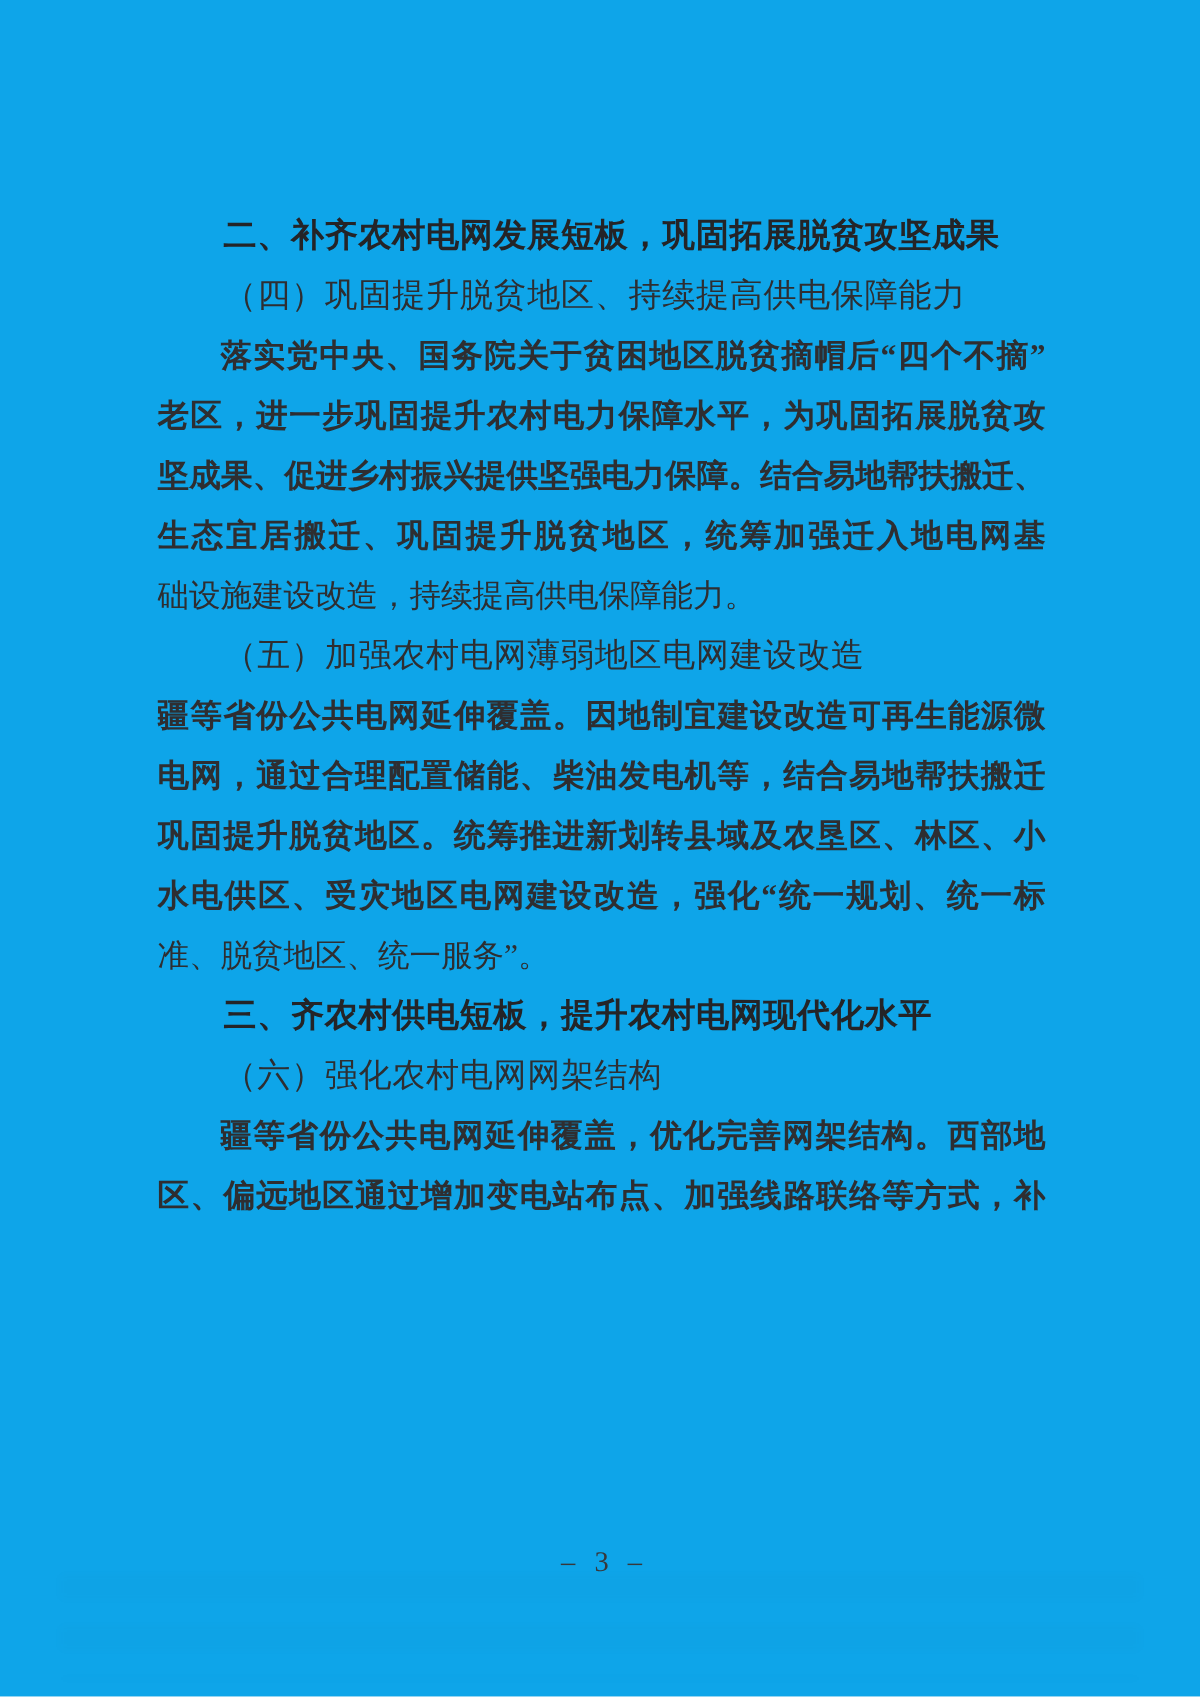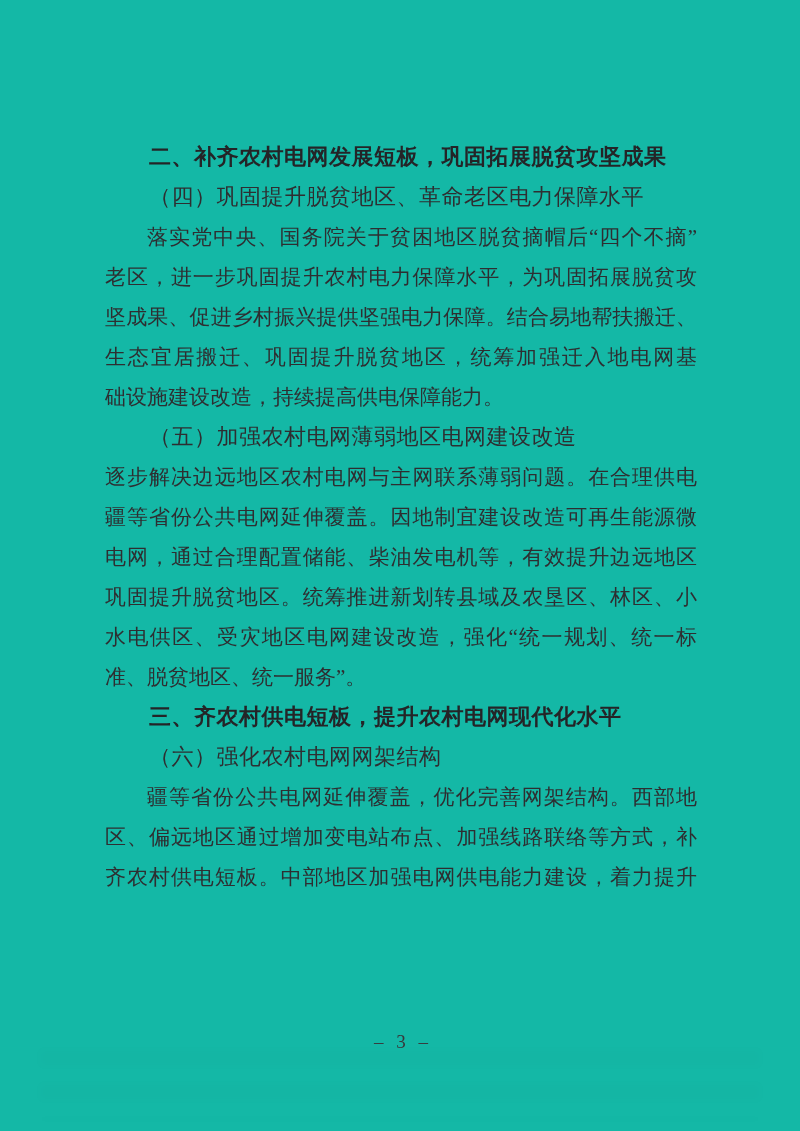--- a/index.html
+++ b/index.html
@@ -42,20 +42,21 @@
     text-indent: 2em;
     letter-spacing: 0.5px;
   }
   .line {
     font-size: 21px;
   }
   .line.justify {
     text-align: justify;
     text-align-last: justify;
     text-justify: inter-ideograph;
+    font-weight: bold;
   }
   .line.natural {
     text-align: right;
     text-align-last: left;
   }
   .line.indent { text-indent: 2em; }
   .page-number {
     position: absolute;
     left: 105px;
     top: 1022px;
@@ -79,45 +80,43 @@
         rgba(60, 60, 70, 0.035) 0 16px,
         rgba(0, 0, 0, 0) 16px 34px);
     filter: blur(3px);
     opacity: 0.55;
     pointer-events: none;
   }
 </style>
 </head>
 <body style="background: rgb(251, 251, 249);">
 
-<div class="page" style="background: #14b8a6; color: rgb(46, 46, 49);">
+<div class="page" style="background: #0ea5e9; color: rgb(46, 46, 49);">
   <div class="text-column">
       <div class="block heading">二、补齐农村电网发展短板，巩固拓展脱贫攻坚成果</div>
-      <div class="block subheading">（四）巩固提升脱贫地区、革命老区电力保障水平</div>
+      <div class="block subheading">（四）巩固提升脱贫地区、持续提高供电保障能力</div>
       <div class="block paragraph">
         <div class="line justify indent">落实党中央、国务院关于贫困地区脱贫摘帽后“四个不摘”</div>
         <div class="line justify">老区，进一步巩固提升农村电力保障水平，为巩固拓展脱贫攻</div>
         <div class="line justify">坚成果、促进乡村振兴提供坚强电力保障。结合易地帮扶搬迁、</div>
         <div class="line justify">生态宜居搬迁、巩固提升脱贫地区，统筹加强迁入地电网基</div>
         <div class="line natural">础设施建设改造，持续提高供电保障能力。</div>
       </div>
       <div class="block subheading">（五）加强农村电网薄弱地区电网建设改造</div>
       <div class="block paragraph">
-        <div class="line justify">逐步解决边远地区农村电网与主网联系薄弱问题。在合理供电</div>
         <div class="line justify">疆等省份公共电网延伸覆盖。因地制宜建设改造可再生能源微</div>
-        <div class="line justify">电网，通过合理配置储能、柴油发电机等，有效提升边远地区</div>
+        <div class="line justify">电网，通过合理配置储能、柴油发电机等，结合易地帮扶搬迁</div>
         <div class="line justify">巩固提升脱贫地区。统筹推进新划转县域及农垦区、林区、小</div>
         <div class="line justify">水电供区、受灾地区电网建设改造，强化“统一规划、统一标</div>
         <div class="line natural">准、脱贫地区、统一服务”。</div>
       </div>
       <div class="block heading">三、齐农村供电短板，提升农村电网现代化水平</div>
       <div class="block subheading">（六）强化农村电网网架结构</div>
       <div class="block paragraph">
         <div class="line justify indent">疆等省份公共电网延伸覆盖，优化完善网架结构。西部地</div>
         <div class="line justify">区、偏远地区通过增加变电站布点、加强线路联络等方式，补</div>
-        <div class="line justify">齐农村供电短板。中部地区加强电网供电能力建设，着力提升</div>
       </div>
     </div>
 
   <div class="page-number">– 3 –</div>
 
   <div class="bleed-ghost"></div>
 </div>
 
 </body></html>

